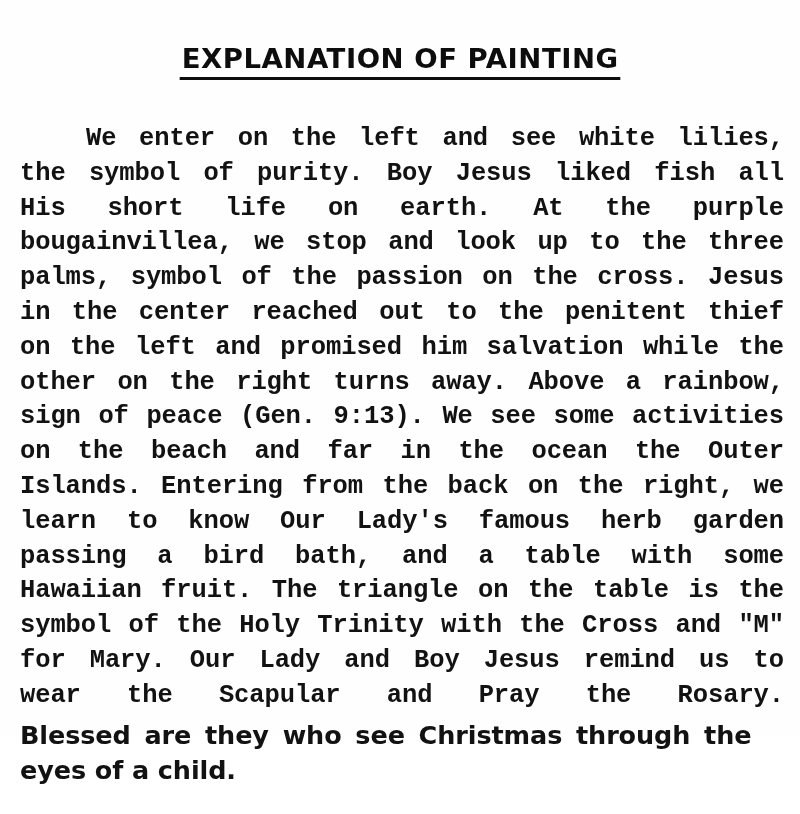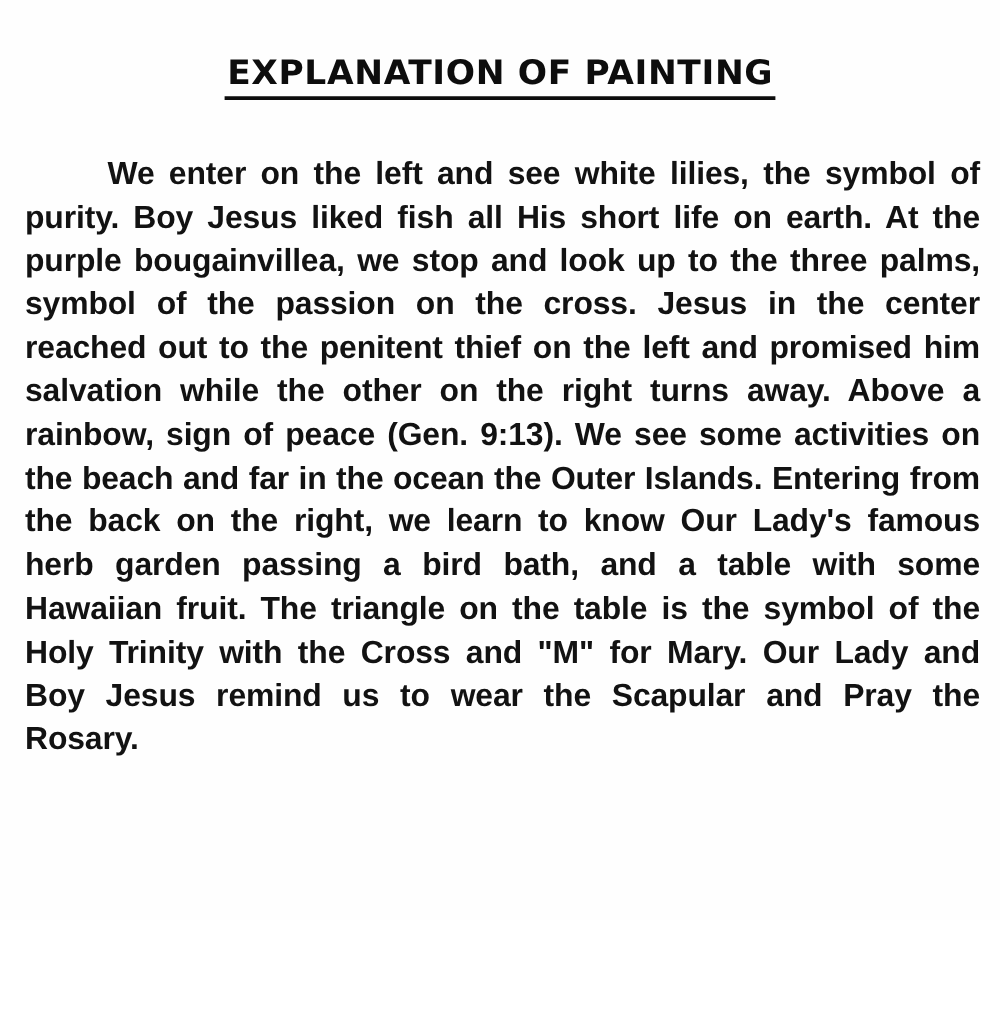--- a/index.html
+++ b/index.html
@@ -46,21 +46,21 @@
 
   
   .body-block {
     position: absolute;
     top: 122px;
     left: 20px;
     width: 764px;
   }
   .para {
     margin: 0;
-    font-family: Liberation Sans, sans-serif;
+    font-family: Liberation Mono, monospace;
     font-size: 25.5px;
     font-weight: 600;
     line-height: 34.8px;
     color: #121212;
     text-align: justify;
     text-justify: inter-word;
     text-indent: 66px;
     word-spacing: 0.5px;
     letter-spacing: -0.1px;
   }
@@ -120,14 +120,18 @@
 
   <div class="title-block">
     <span class="title-text">EXPLANATION OF PAINTING</span>
   </div>
 
   <div class="body-block">
     <p class="para">We enter on the left and see white lilies, the symbol of purity.  Boy Jesus liked fish all His short life on earth.  At the purple bougainvillea, we stop and look up to the three palms, symbol of the passion on the cross.  Jesus in the center reached out to the penitent thief on the left and promised him salvation while the other on the right turns away.  Above a rainbow, sign of peace (Gen. 9:13). We see some activities on the beach  and far in the ocean the Outer Islands.  Entering from the back on the right, we learn to know Our Lady's famous herb garden passing a bird bath, and a table with some Hawaiian fruit.  The triangle on the table is the symbol of the Holy Trinity with the Cross and "M" for Mary.  Our Lady and Boy Jesus remind us to wear the Scapular and Pray the Rosary.</p>
   </div>
 
 
+  <div class="closing-block">
+    <p class="closing-line spread">Blessed are they who see Christmas through the</p>
+    <p class="closing-line">eyes of a child.</p>
+  </div>
 
 </div>
 
 </body></html>

